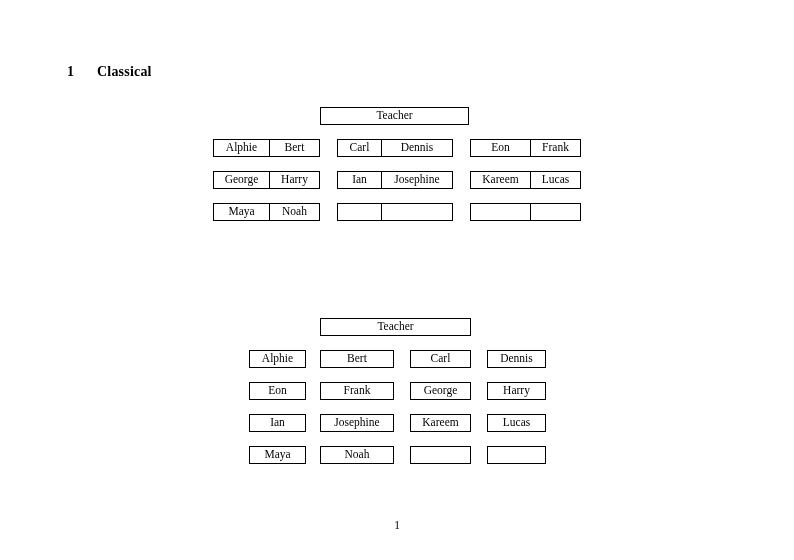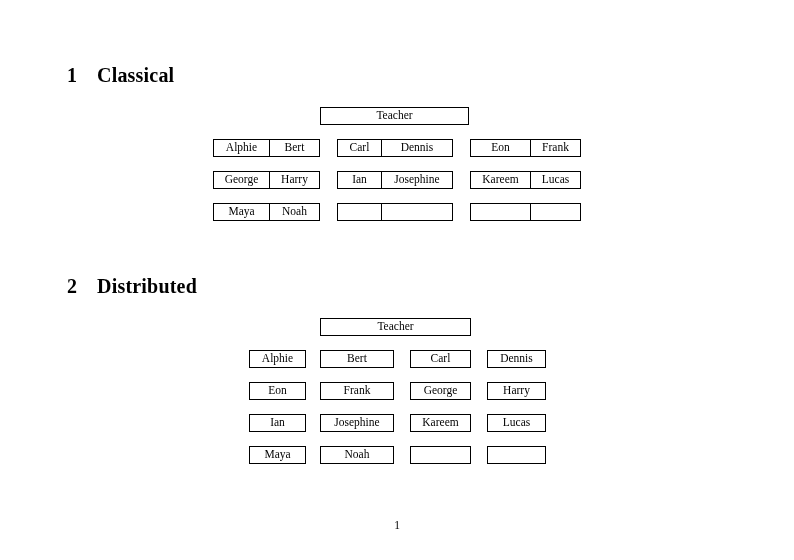--- a/index.html
+++ b/index.html
@@ -20,21 +20,21 @@
     position: absolute;
     left: 0; top: 0;
     width: 794px;
     height: 560px;
   }
 
   
   .section-heading {
     position: absolute;
     font-weight: bold;
-    font-size: 20px;
+    font-size: 14px;
     letter-spacing: 0.2px;
     white-space: nowrap;
   }
   .section-heading .sec-num {
     display: inline-block;
     width: 30px;
   }
   .section-heading .sec-title {
     display: inline-block;
   }
@@ -135,23 +135,20 @@
   </div>
   <div class="group-box" id="s1-r2-g1" style="left: 337px; top: 203px; width: 116px;">
     <div class="cell" style="width: 43px;"></div>
     <div class="cell" style="flex: 1 1 auto;"></div>
   </div>
   <div class="group-box" id="s1-r2-g2" style="left: 470px; top: 203px; width: 111px;">
     <div class="cell" style="width: 59px;"></div>
     <div class="cell" style="flex: 1 1 auto;"></div>
   </div>
 
-  <div class="section-heading" id="heading-distributed">
-    <span class="sec-num">2</span><span class="sec-title">Distributed</span>
-  </div>
 
   <div class="node-box" id="s2-root" style="left: 320px; top: 318px; width: 151px;">Teacher</div>
 
   <div class="node-box" id="s2-r0-c0" style="left: 249px; top: 350px; width: 57px;">Alphie</div>
   <div class="node-box" id="s2-r0-c1" style="left: 320px; top: 350px; width: 74px;">Bert</div>
   <div class="node-box" id="s2-r0-c2" style="left: 410px; top: 350px; width: 61px;">Carl</div>
   <div class="node-box" id="s2-r0-c3" style="left: 487px; top: 350px; width: 59px;">Dennis</div>
 
   <div class="node-box" id="s2-r1-c0" style="left: 249px; top: 382px; width: 57px;">Eon</div>
   <div class="node-box" id="s2-r1-c1" style="left: 320px; top: 382px; width: 74px;">Frank</div>

